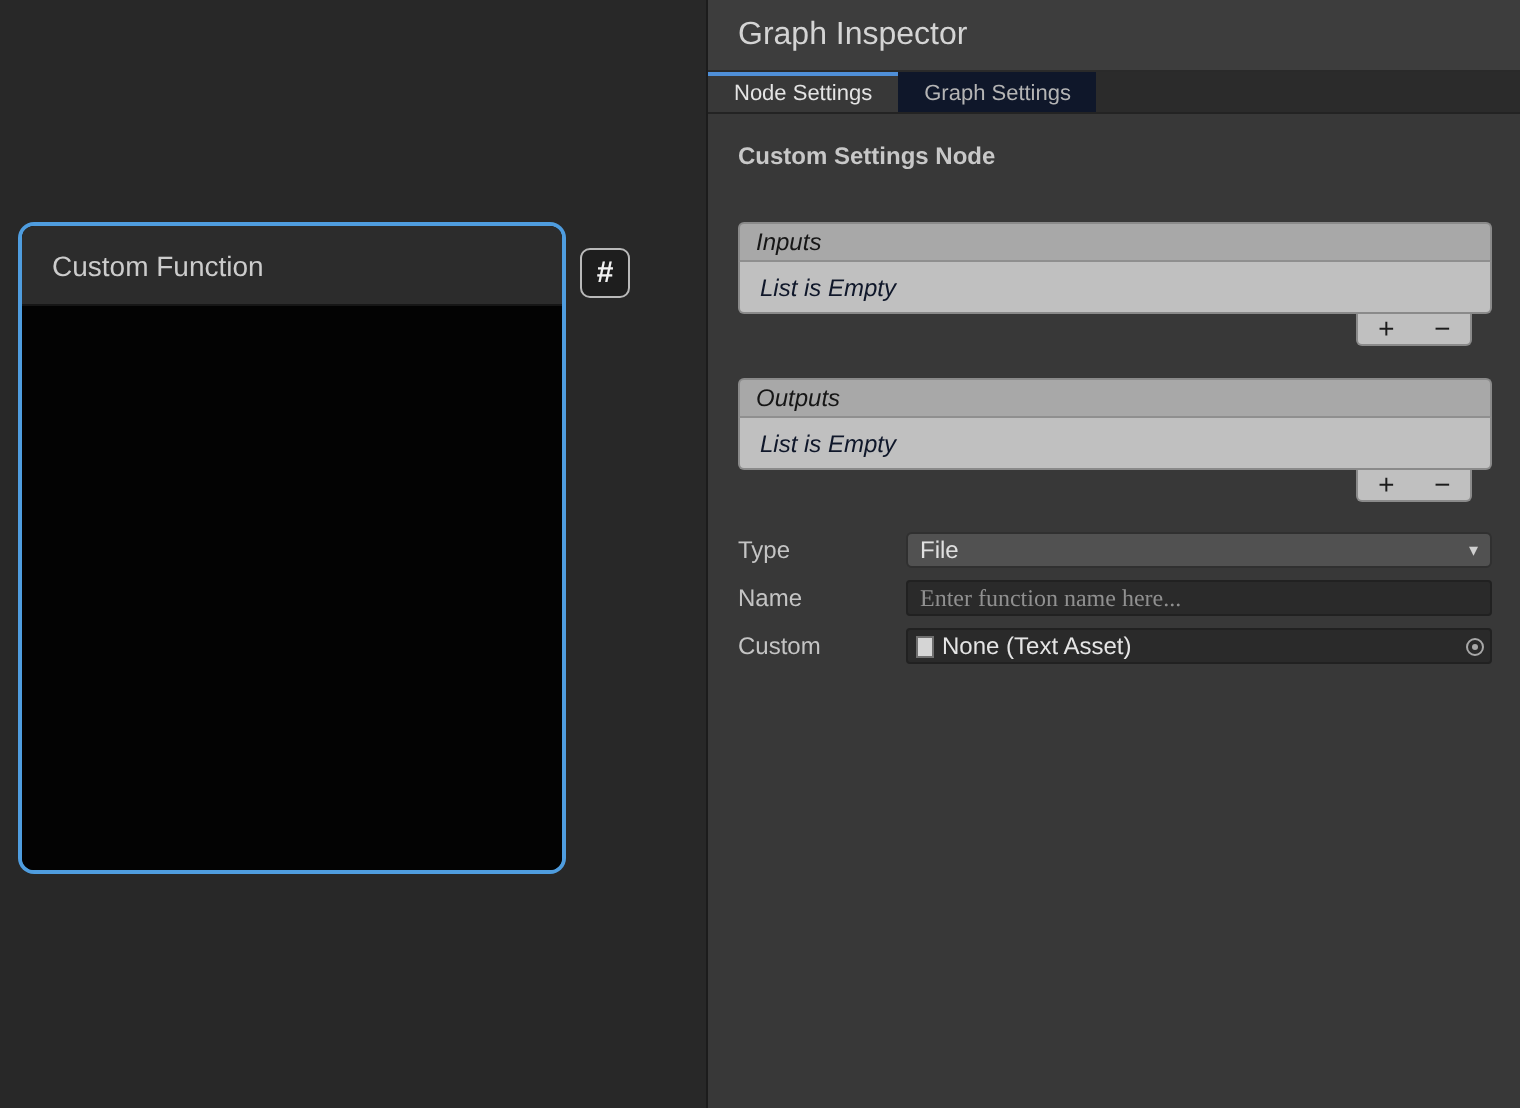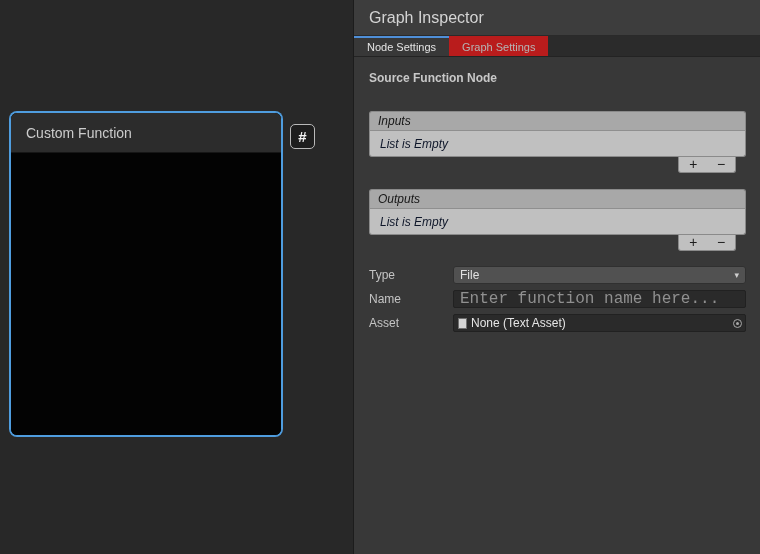--- a/index.html
+++ b/index.html
@@ -64,21 +64,21 @@
     display:flex;
     height:21px;
     background:#2b2b2b;
     border-bottom:1px solid #232323;
   }
   .tab {
     display:flex; align-items:center; justify-content:center;
     padding:0 13px;
     font-size:11px;
     color:#b5b5b5;
-    background:#b91c1c;
+    background:#0f172a;
     border-top:2px solid transparent;
     cursor:default;
   }
   .tab.active {
     background:#383838;
     color:#e4e4e4;
     border-top:2px solid #4f8fd8;
   }
 
   .heading {
@@ -145,22 +145,22 @@
     color:#e0e0e0;
   }
   .dropdown .chev { font-size:9px; color:#cfcfcf; }
 
   .text-input {
     width:100%; height:18px;
     background:#2a2a2a;
     border:1px solid #212121;
     border-radius:2px;
     color:#d8d8d8;
-    font-family:Liberation Mono, monospace;
-    font-size:16px;
+    font-family:Liberation Serif, serif;
+    font-size:12px;
     padding:0 6px;
     outline:none;
   }
   .text-input::placeholder { color:#909090; }
 
   .object-field {
     height:18px;
     background:#2a2a2a;
     border:1px solid #212121;
     border-radius:2px;
@@ -210,21 +210,21 @@
 
   <div class="tabs">
     <div class="tab active">
       <span>Node Settings</span>
     </div>
     <div class="tab">
       <span>Graph Settings</span>
     </div>
   </div>
 
-  <div class="heading">Source Function Node</div>
+  <div class="heading">Custom Settings Node</div>
 
   <div class="rlist">
     <div class="rlist-header">
       <span>Inputs</span>
     </div>
     <div class="rlist-body">
       <span>List is Empty</span>
     </div>
     <div class="rlist-footer">
       <div class="rlist-footer-bar">
@@ -260,21 +260,21 @@
     </div>
 
     <div class="field-row">
       <span class="field-label">Name</span>
       <div class="field-control">
         <input class="text-input" type="text" value="" placeholder="Enter function name here..." style="">
       </div>
     </div>
 
     <div class="field-row">
-      <span class="field-label">Asset</span>
+      <span class="field-label">Custom</span>
       <div class="field-control object-field">
         <span class="asset-icon"></span>
         <span class="obj-text">None (Text Asset)</span>
         <span class="picker">
           <span class="ring">
               <span class="dot"></span>
             </span>
         </span>
       </div>
     </div>

